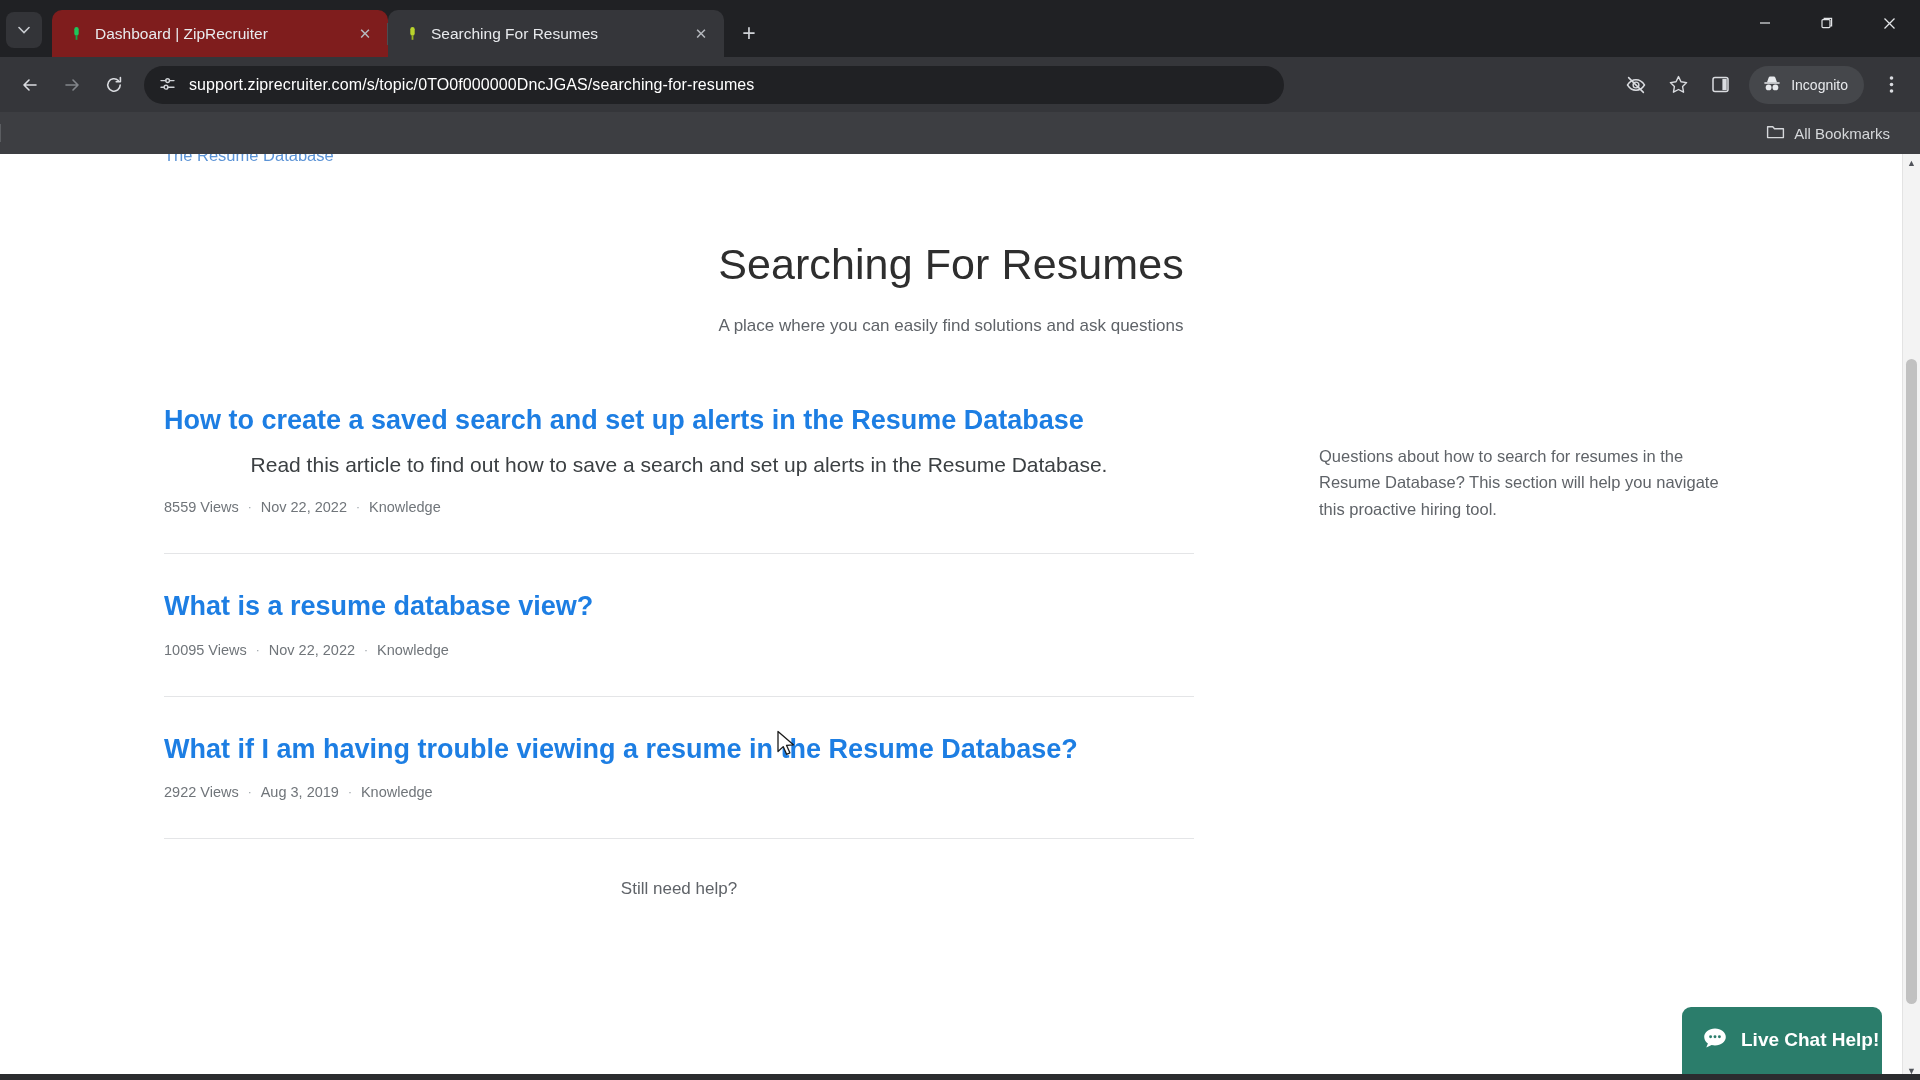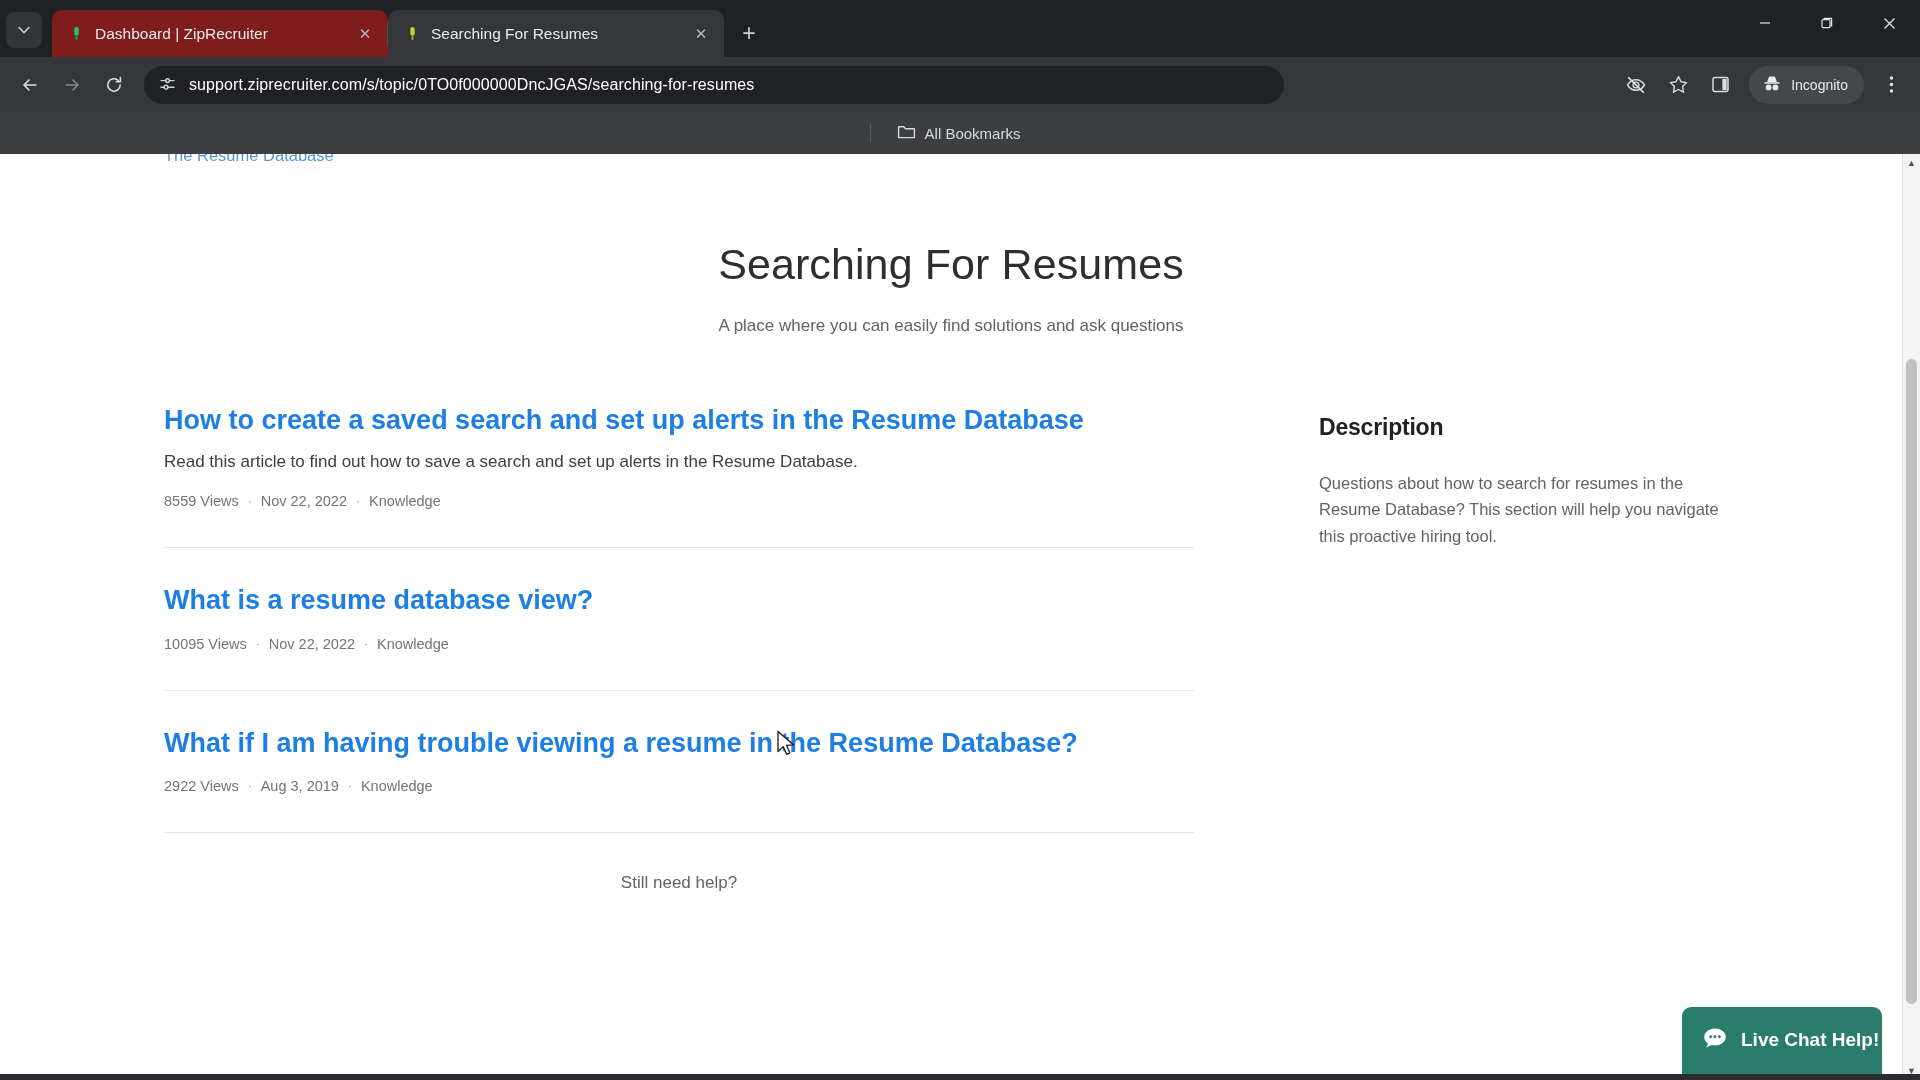--- a/index.html
+++ b/index.html
@@ -93,21 +93,21 @@
     color: #e8eaed; font-size: 14px; margin-left: 6px; cursor: pointer;
   }
   .kebab {
     width: 38px; height: 38px; display: flex; align-items: center;
     justify-content: center; color: #dadce0; font-size: 19px;
     cursor: pointer; margin-left: 4px;
   }
 
   .bookmarks {
     height: 42px; background: #3d3e42;
-    display: flex; align-items: center; justify-content: center;
+    display: flex; align-items: center; justify-content: space-between;
     padding-right: 22px; gap: 8px;
   }
   .bm-sep { width: 1px; height: 18px; background: #5b5d61; margin-right: 10px; }
   .bm-all {
     display: flex; align-items: center; gap: 9px;
     color: #d6d8db; font-size: 15px; cursor: pointer;
     padding: 5px 8px; border-radius: 5px;
   }
 
   
@@ -141,21 +141,21 @@
   .article {
     padding: 0 0 0 0;
     border-bottom: 1px solid #e4e5e7;
   }
   .article:last-child { }
   .article h2 {
     font-size: 27px; font-weight: 700; line-height: 1.25;
     color: #1d7ee3; cursor: pointer;
   }
   .art-desc {
-    margin-top: 13px; font-size: 17px; color: #3c4043; line-height: 1.45;
+    margin-top: 13px; font-size: 21px; color: #3c4043; line-height: 1.45; text-align: center;
   }
   .art-meta {
     margin-top: 18px; font-size: 14.5px; color: #70757a;
     display: flex; align-items: center; gap: 9px;
   }
   .dot { color: #9aa0a6; font-size: 12px; }
 
   .art-1 { padding-bottom: 38px; }
   .art-2 { padding-top: 36px; padding-bottom: 38px; }
   .art-3 { padding-top: 36px; padding-bottom: 38px; }
@@ -413,21 +413,20 @@
               <span>Knowledge</span>
             </div>
           </div>
 
           <div class="footer-help">
             <div class="still">Still need help?</div>
           </div>
         </div>
 
         <div class="sidebar">
-          <h3>Description</h3>
           <p>Questions about how to search for resumes in the Resume Database? This section will help you navigate this proactive hiring tool.</p>
         </div>
 
       </div>
     </div>
 
     <div class="live-chat">
       <span>
         <svg width="26" height="24" viewBox="0 0 26 24">
           <path d="M13 2.4c6 0 10.8 3.8 10.8 8.5S19 19.4 13 19.4a14 14 0 0 1-3.4-.4l-5.3 2.4 1.6-4A8.2 8.2 0 0 1 2.2 11C2.2 6.2 7 2.4 13 2.4z" fill="#ffffff"></path>

